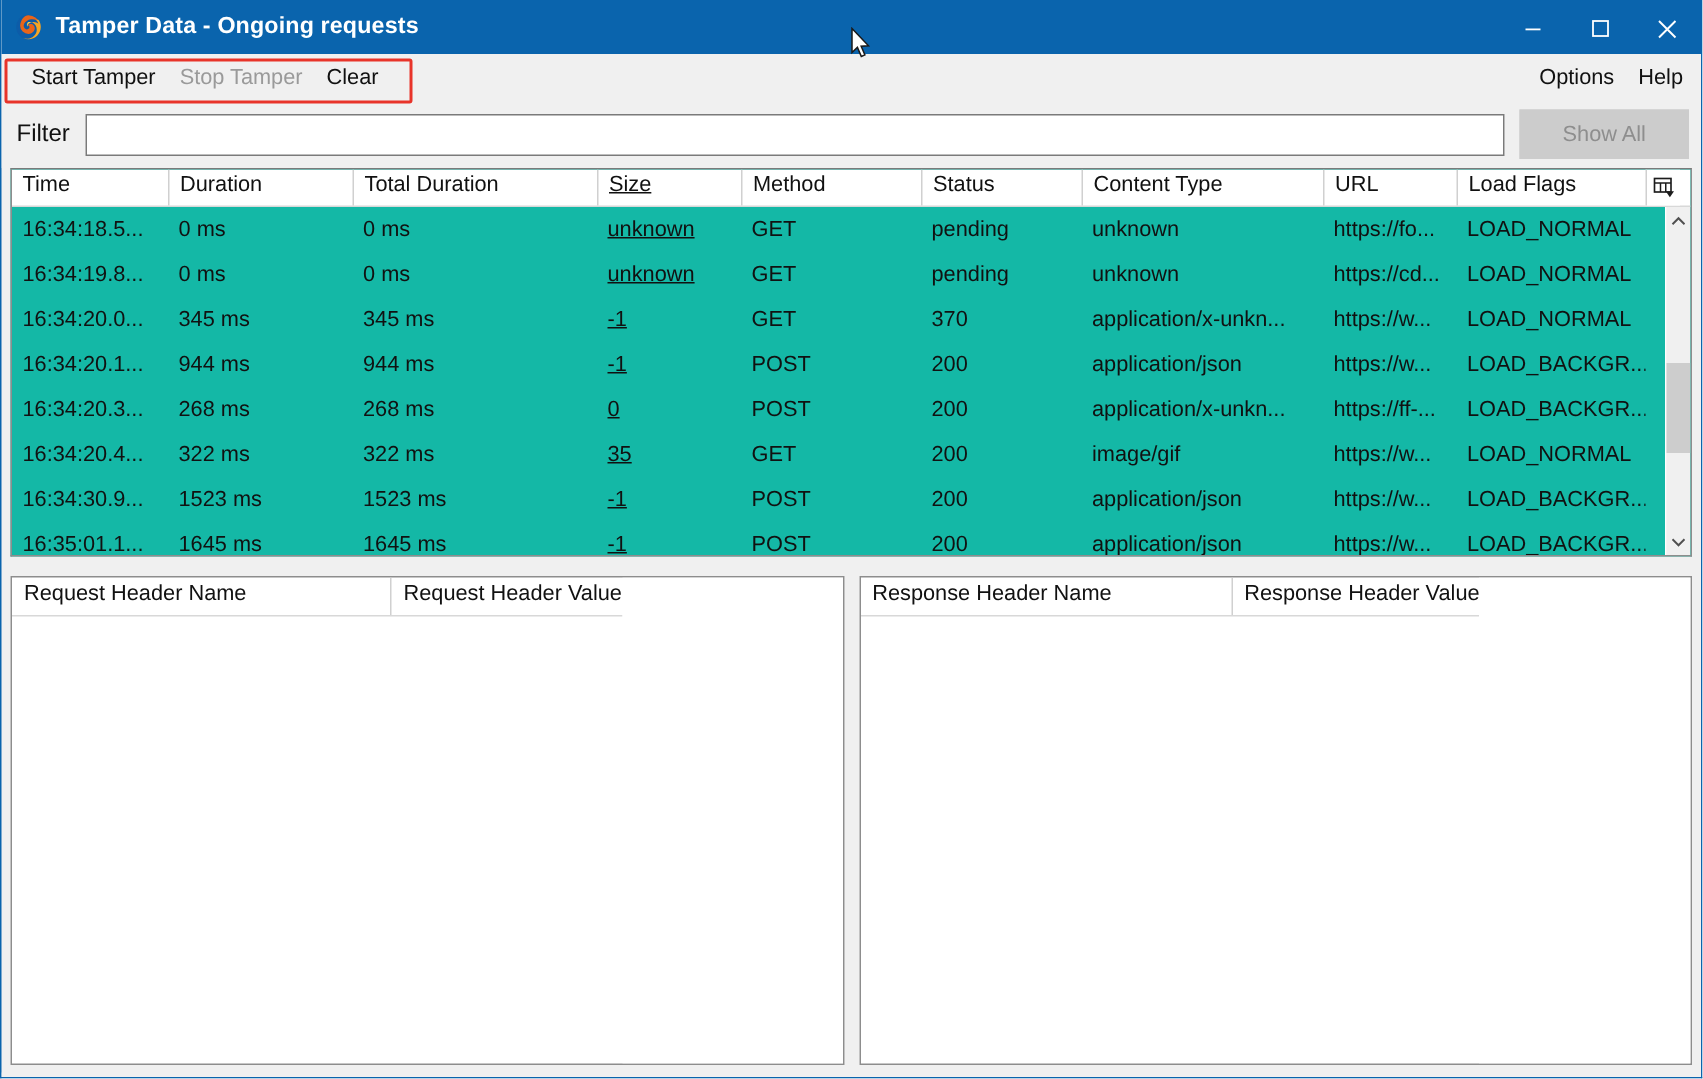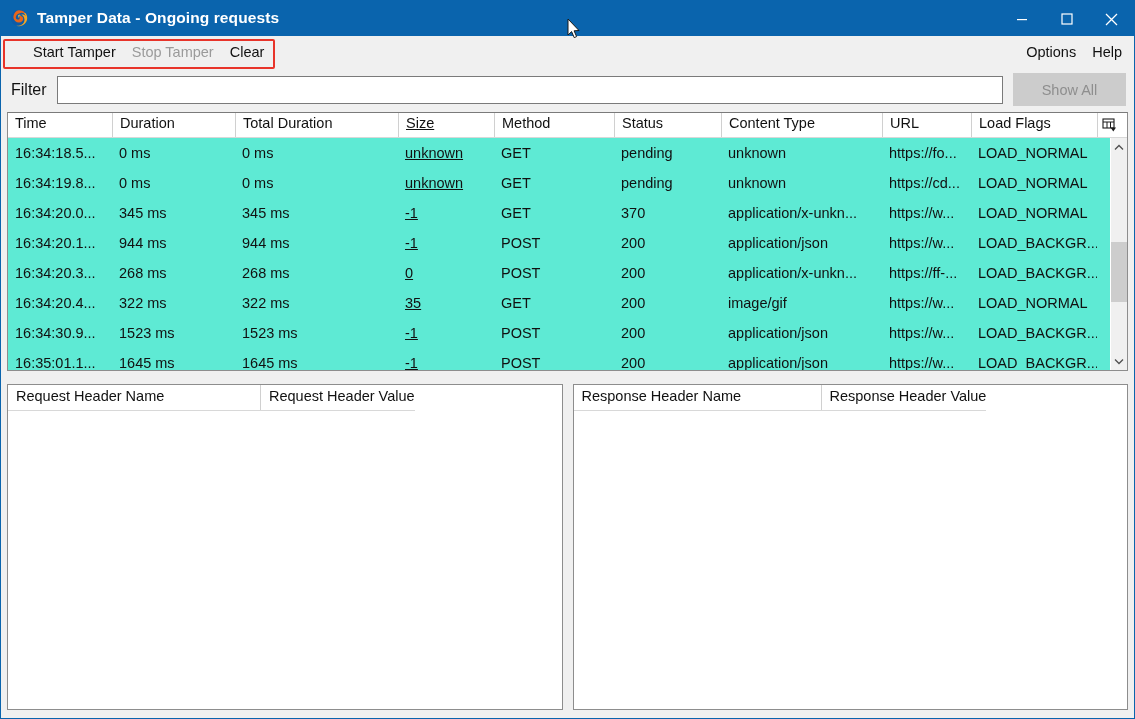--- a/index.html
+++ b/index.html
@@ -67,21 +67,21 @@
     z-index: 60;
   }
 
   
   .menubar {
     position: relative;
     height: 31px;
     background: #f0f0f0;
     display: flex;
     align-items: center;
-    padding-left: 24px;
+    padding-left: 12px;
     user-select: none;
   }
   .menu-item {
     font-size: 14.5px;
     color: #111111;
     padding: 3px 8px;
     white-space: nowrap;
     cursor: default;
   }
   .menu-item.disabled { color: #9a9a9a; }
@@ -138,21 +138,21 @@
     font-family: "Liberation Sans", sans-serif;
     font-size: 14.5px;
     cursor: default;
   }
 
   
   .table-wrap {
     position: relative;
     margin: 0 6px;
     height: 259px;
-    background: #5eead4;
+    background: #14b8a6;
     border: 1px solid #8d8d8d;
     border-top: 1px solid #7a7a7a;
     overflow: hidden;
     display: flex;
     flex-direction: column;
   }
   .tbl-head {
     position: relative;
     display: flex;
     height: 25px;

